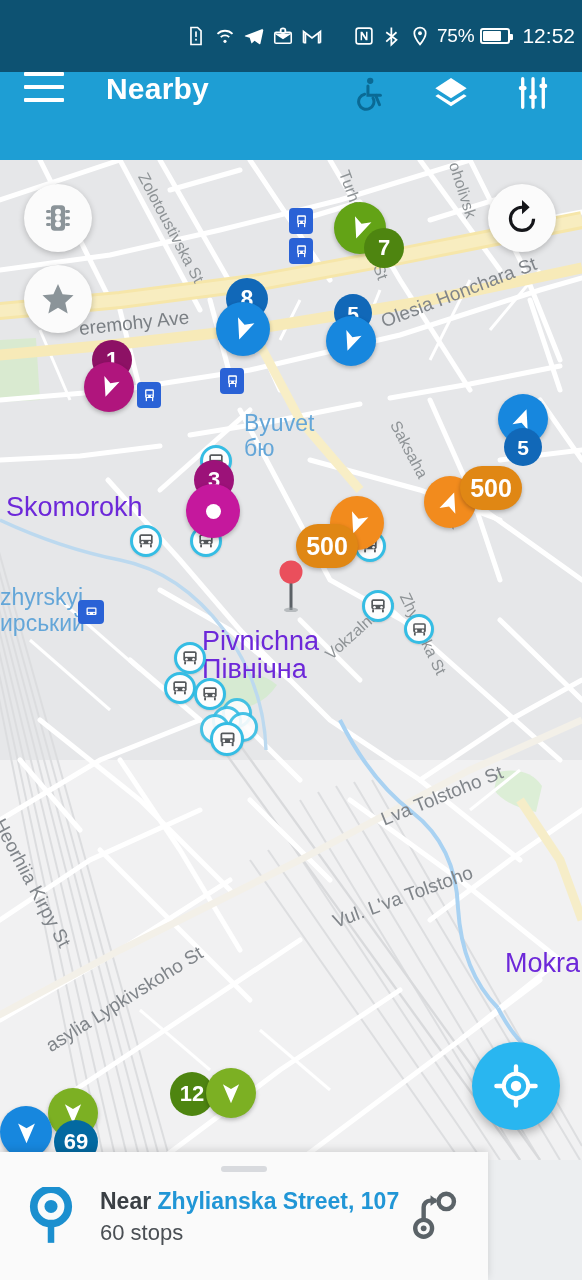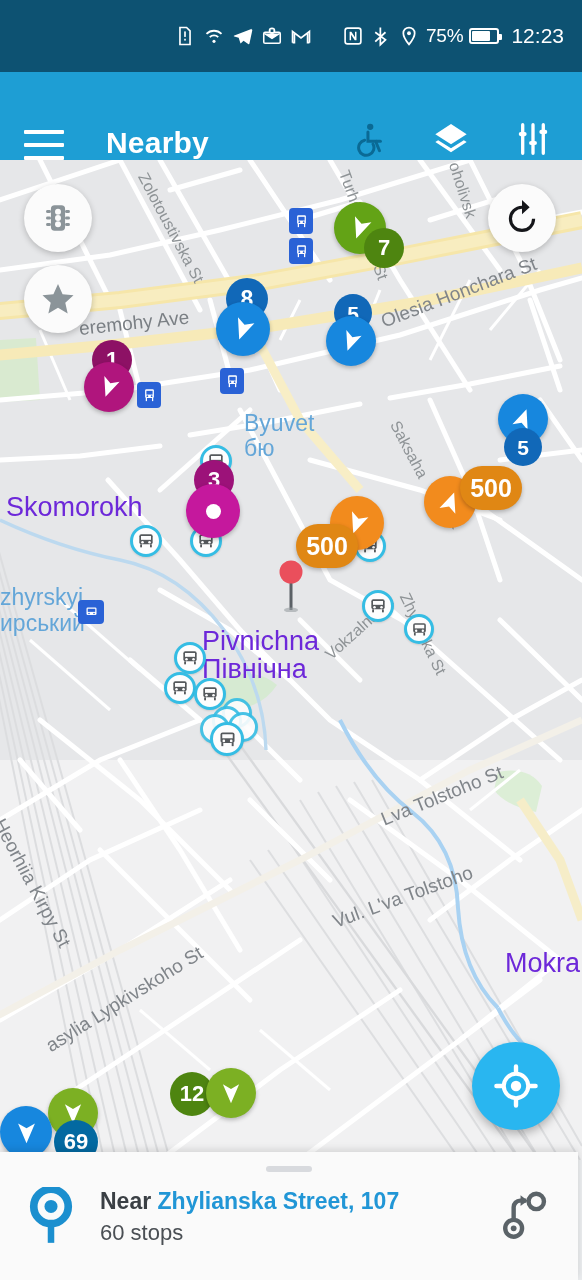--- a/index.html
+++ b/index.html
@@ -9,21 +9,21 @@
     font-family: "Liberation Sans", sans-serif;
     background: #eceef0;
   }
   #app { position: relative; width: 582px; height: 1280px; overflow: hidden; }
 
   
   .statusbar {
     position: absolute; top: 0; left: 0; width: 582px; height: 72px;
     background: #0d5272;
     display: flex; align-items: center; justify-content: flex-end;
-    padding-right: 18px;
+    padding-right: 7px;
     color: #ffffff;
   }
   .sb-left-icons { display: flex; align-items: center; gap: 7px; margin-right: 30px; }
   .sb-right-icons { display: flex; align-items: center; gap: 6px; }
   .sb-icon { width: 22px; height: 22px; display: block; }
   .sb-text { font-size: 19px; letter-spacing: -0.2px; font-weight: 400; }
   .sb-time { font-size: 21px; margin-left: 6px; letter-spacing: 0px; }
   .battery {
     width: 30px; height: 16px; border: 2px solid #fff; border-radius: 3px;
     position: relative; display: inline-block;
@@ -34,21 +34,21 @@
   }
   .battery > i {
     position: absolute; left: 1px; top: 1px; bottom: 1px;
     width: 68%; background: #fff; border-radius: 1px; display: block;
   }
 
   
   .appbar {
     position: absolute; top: 72px; left: 0; width: 582px; height: 88px;
     background: #1e9ed4;
-    display: flex; align-items: flex-end;
+    display: flex; align-items: flex-start;
     padding: 0 20px 0 24px;
     z-index: 30;
   }
   .hamburger { width: 40px; height: 30px; display: flex; flex-direction: column;
     justify-content: space-between; cursor: pointer; }
   .hamburger i { display: block; height: 4px; background: #fff; border-radius: 1px; }
   .appbar-title {
     color: #fff; font-size: 30px; font-weight: bold; margin-left: 42px;
     letter-spacing: 0.2px; flex: 1;
   }
@@ -131,21 +131,21 @@
     position: absolute; left: 12px; bottom: 10px;
     font-size: 32px; font-weight: bold;
     letter-spacing: -1.5px;
     text-shadow: 0 0 3px #fff, 0 0 3px #fff, 0 0 3px #fff, 1px 1px 2px rgba(0,0,0,.5);
   }
   .google-logo span { font-family: "Liberation Sans", sans-serif; }
   .g1{color:#4285F4}.g2{color:#EA4335}.g3{color:#FBBC05}.g4{color:#4285F4}.g5{color:#34A853}.g6{color:#EA4335}
 
   
   .sheet {
-    position: absolute; left: 0; bottom: 0; width: 578px; height: 128px;
+    position: absolute; left: 0; bottom: 0; width: 488px; height: 128px;
     background: #fafafa;
     box-shadow: 0 -2px 8px rgba(0,0,0,0.13);
     z-index: 40;
   }
   .sheet-handle {
     position: absolute; left: 50%; top: 14px; transform: translateX(-50%);
     width: 46px; height: 6px; border-radius: 3px; background: #d8dade;
   }
   .sheet-row {
     position: absolute; top: 34px; left: 0; right: 0;
@@ -199,21 +199,21 @@
         <path fill="none" stroke="#fff" stroke-width="1.9" d="M11.3 2.6v18.8l5.6-5.3-11.2-8.2m11.2 0L5.7 18.1"></path>
       </svg>
       <svg class="sb-icon" viewBox="0 0 24 24">
         <path fill="none" stroke="#fff" stroke-width="1.9" d="M12 2.8c-3.5 0-6.2 2.7-6.2 6.1 0 4.6 6.2 12.2 6.2 12.2s6.2-7.6 6.2-12.2c0-3.4-2.7-6.1-6.2-6.1z"></path>
         <circle cx="12" cy="9" r="2.1" fill="#fff"></circle>
       </svg>
       <span class="sb-text">75%</span>
       <span class="battery">
           <i></i>
         </span>
-      <span class="sb-time">12:23</span>
+      <span class="sb-time">12:52</span>
     </div>
   </div>
 
   <div class="appbar">
     <div class="hamburger">
         <i></i>
         <i></i>
         <i></i>
       </div>
     <div class="appbar-title">Nearby</div>

